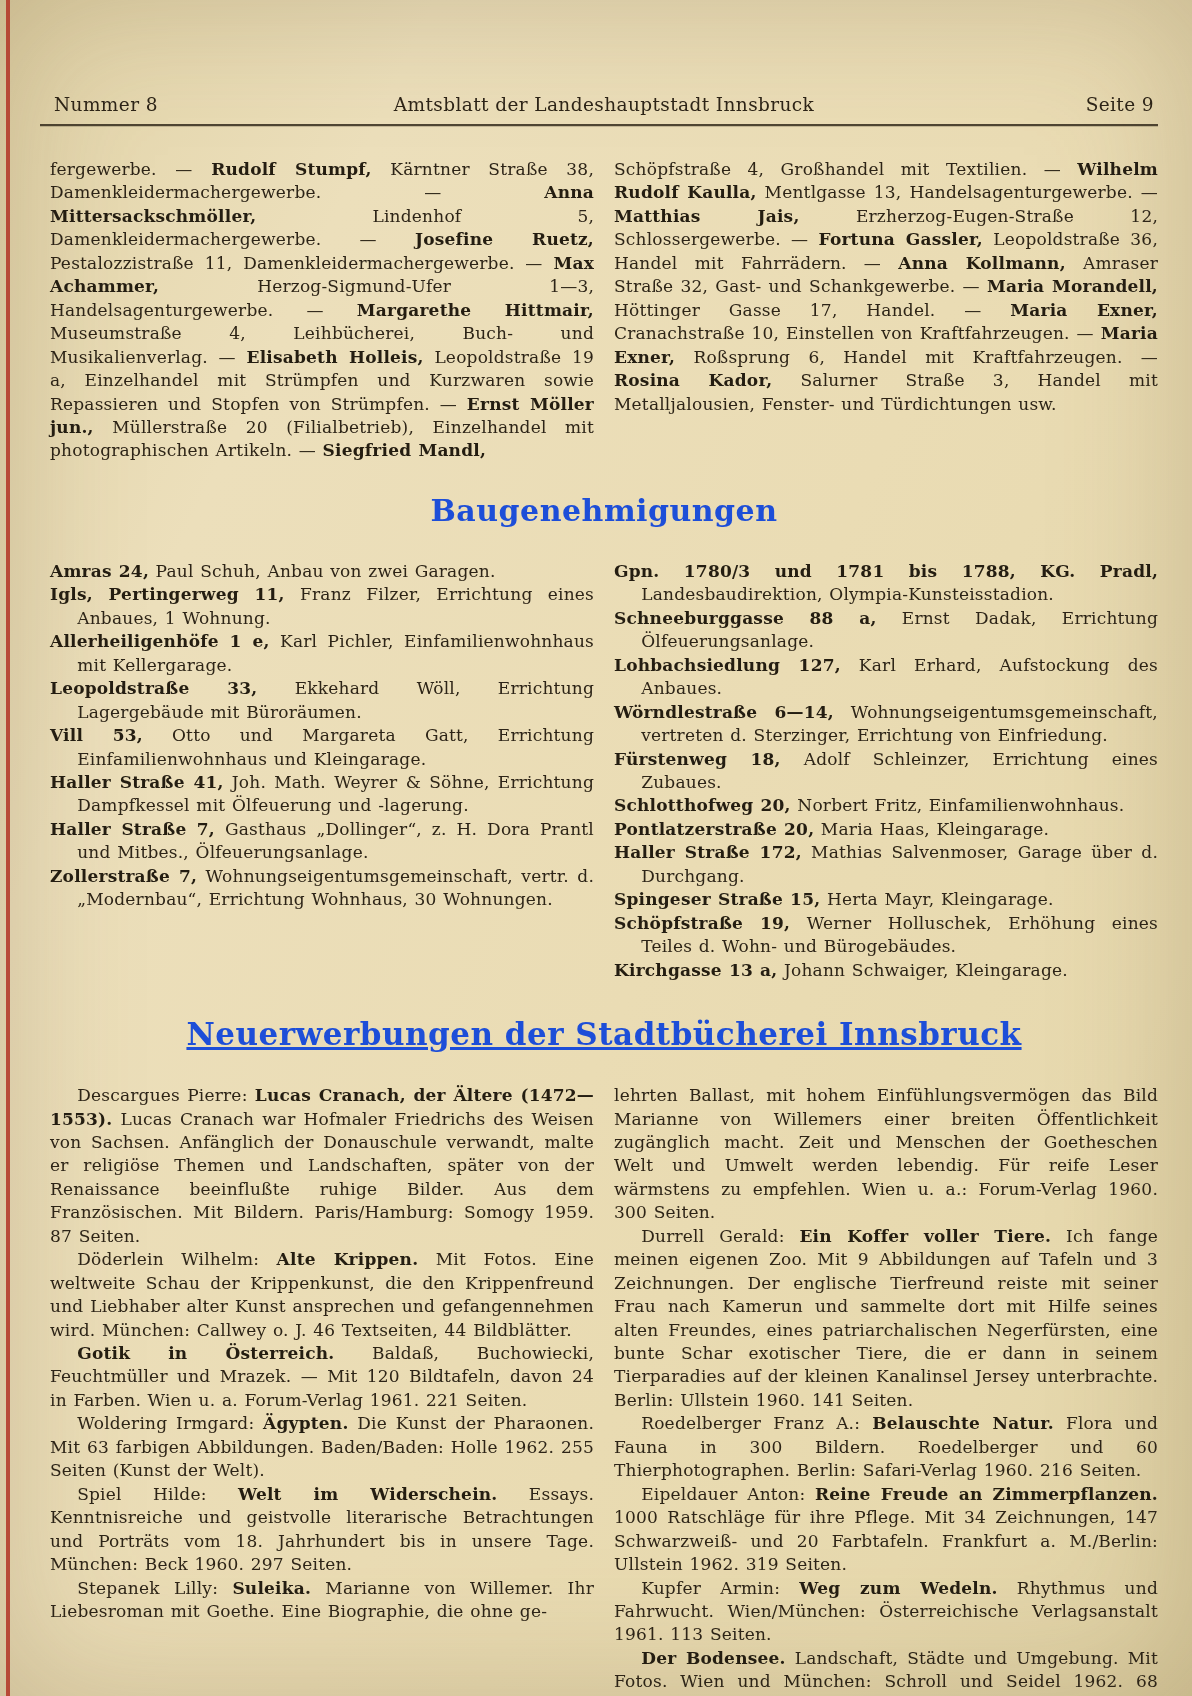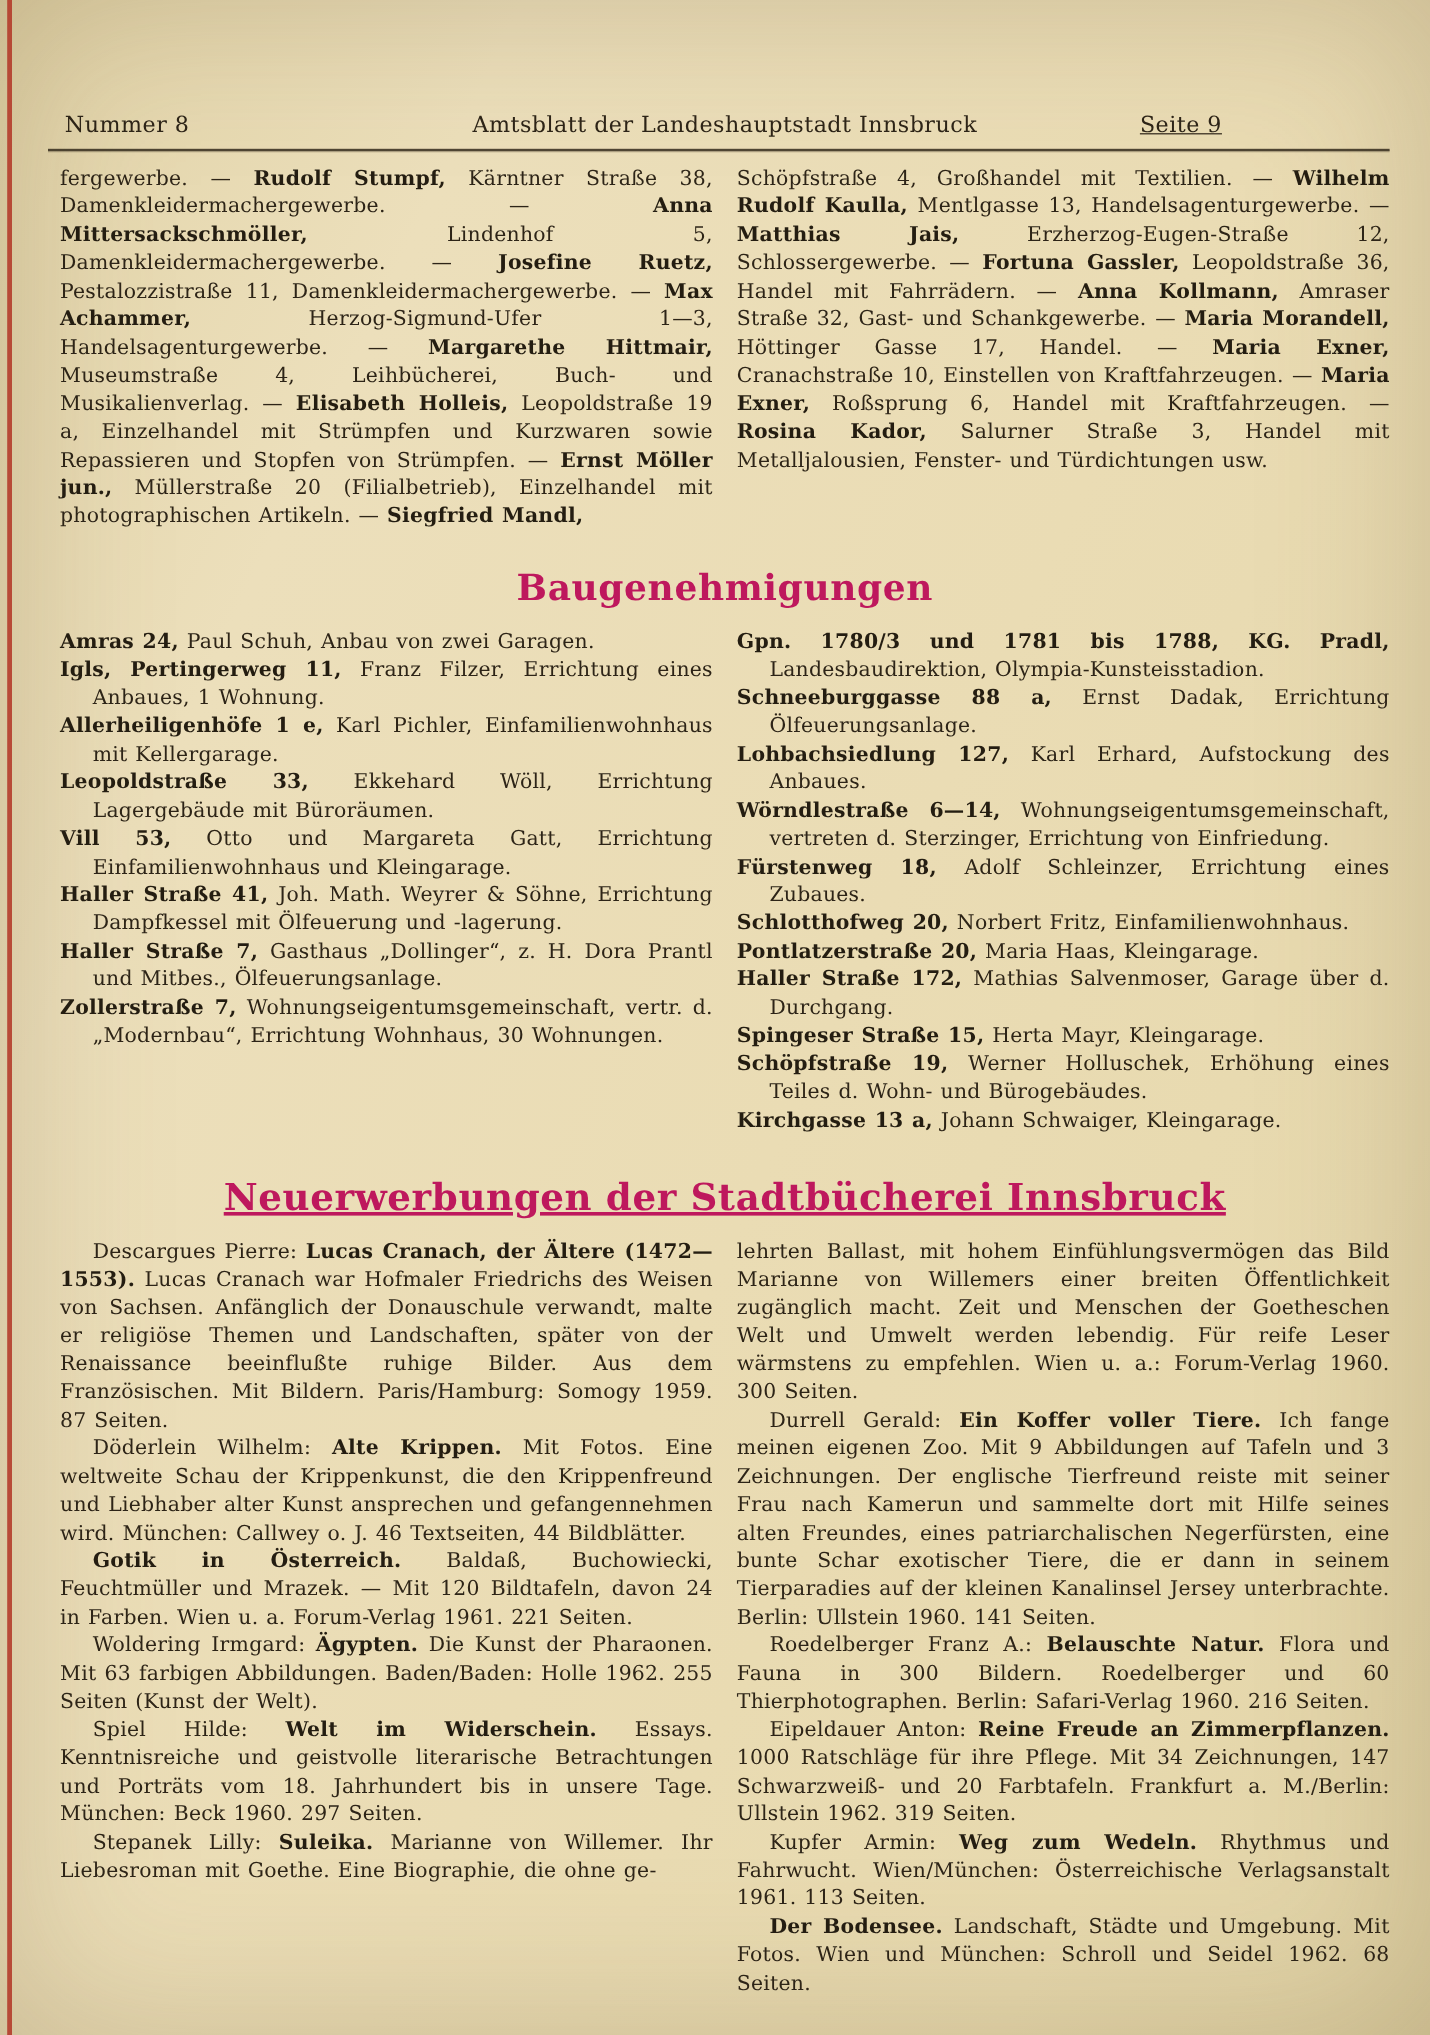--- a/index.html
+++ b/index.html
@@ -11,28 +11,28 @@
     color:#2d2417;
     -webkit-font-smoothing:antialiased;
   }
   .red-line{position:absolute;left:6px;top:0;bottom:0;width:4px;background:#b23425;opacity:.85;}
   .page{position:relative;padding:54px 34px 0 50px;}
   .masthead{
     display:grid;grid-template-columns:1fr auto 1fr;align-items:baseline;
     font-size:18.5px;letter-spacing:.4px;padding:0 4px;
   }
   .masthead .mid{text-align:center;margin-top:40px;}
-  .masthead .right{text-align:center;text-decoration:underline;}
+  .masthead .right{text-align:right;}
   .rule{height:2px;background:#342b1c;opacity:.85;margin:9px 0 0 -10px;box-shadow:0 1px 0 rgba(52,43,28,.25);}
-  .cols{display:flex;gap:20px;margin-top:12px;}
+  .cols{display:flex;gap:20px;margin-top:32px;}
   .col{flex:1 1 0;min-width:0;text-align:justify;font-size:17px;line-height:1.38;letter-spacing:.2px;word-spacing:1px;hyphens:auto;}
   .col p{margin:0;}
   .b{font-weight:bold;color:#241d11;}
   .section-heading{
-    text-align:center;font-weight:bold;color:#be185d;
+    text-align:center;font-weight:bold;color:#1d4ed8;
     font-size:30px;letter-spacing:.5px;margin:30px 0 16px;
   }
   .section-heading.lib{font-size:31px;margin-top:34px;text-decoration:underline;}
   .permit{padding-left:1.6em;text-indent:-1.6em;margin:0;}
   .lib-entry{text-indent:1.6em;margin:0 0 15px;}
   .lib-entry.continuation{text-indent:0;}
 </style>
 </head>
 <body>
 

